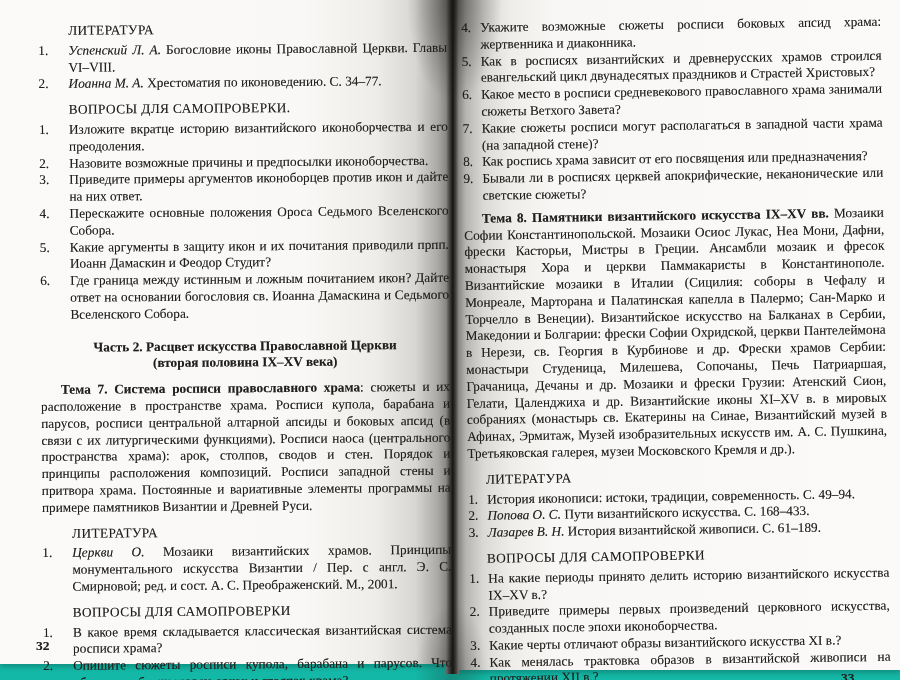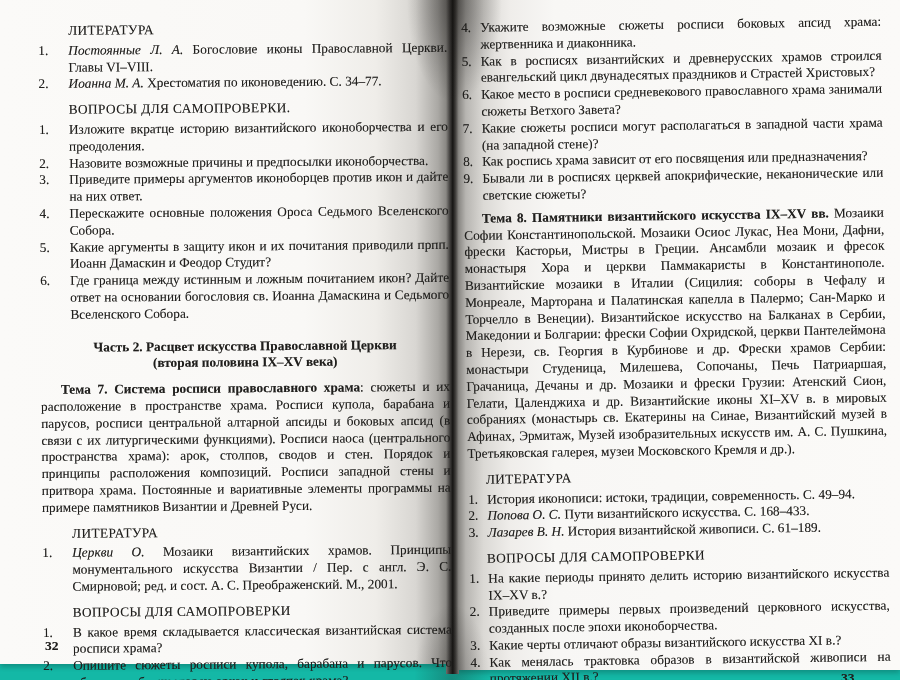--- a/index.html
+++ b/index.html
@@ -48,39 +48,39 @@
   .item{display:flex;}
   .num{flex:0 0 30px;text-align:left;}
   .content-right .num{flex:0 0 19px;}
   .body{flex:1;text-align:justify;}
   .auth{font-style:italic;}
   .pgnum{
     position:absolute;z-index:3;font-size:13.5px;font-weight:bold;color:#201f1d;
     font-family:"Liberation Serif","DejaVu Serif",serif;
     text-shadow:0 0 0.4px rgba(32,30,28,0.45);
   }
-  #pg-left{left:45px;top:638px;}
+  #pg-left{left:36px;top:638px;}
   #pg-right{left:841px;top:646px;margin-top:24px;}
 </style>
 </head>
 <body>
 
 <div class="scan">
   <div class="page page-left"></div>
   <div class="page page-right"></div>
   <div class="spine"></div>
   <div class="spine-top"></div>
   <div class="spine-bottom"></div>
 
   <div class="content content-left">
       <div class="sec-header">ЛИТЕРАТУРА</div>
       <div class="list">
         <div class="item">
           <span class="num">1.</span>
-          <span class="body"><i class="auth">Постоянные Л. А. </i>Богословие иконы Православной Церкви. Главы VI–VIII.</span>
+          <span class="body"><i class="auth">Успенский Л. А. </i>Богословие иконы Православной Церкви. Главы VI–VIII.</span>
         </div>
         <div class="item">
           <span class="num">2.</span>
           <span class="body"><i class="auth">Иоанна М. А. </i>Хрестоматия по иконоведению. С. 34–77.</span>
         </div>
       </div>
       <div class="sec-header">ВОПРОСЫ ДЛЯ САМОПРОВЕРКИ.</div>
       <div class="list">
         <div class="item">
           <span class="num">1.</span>

